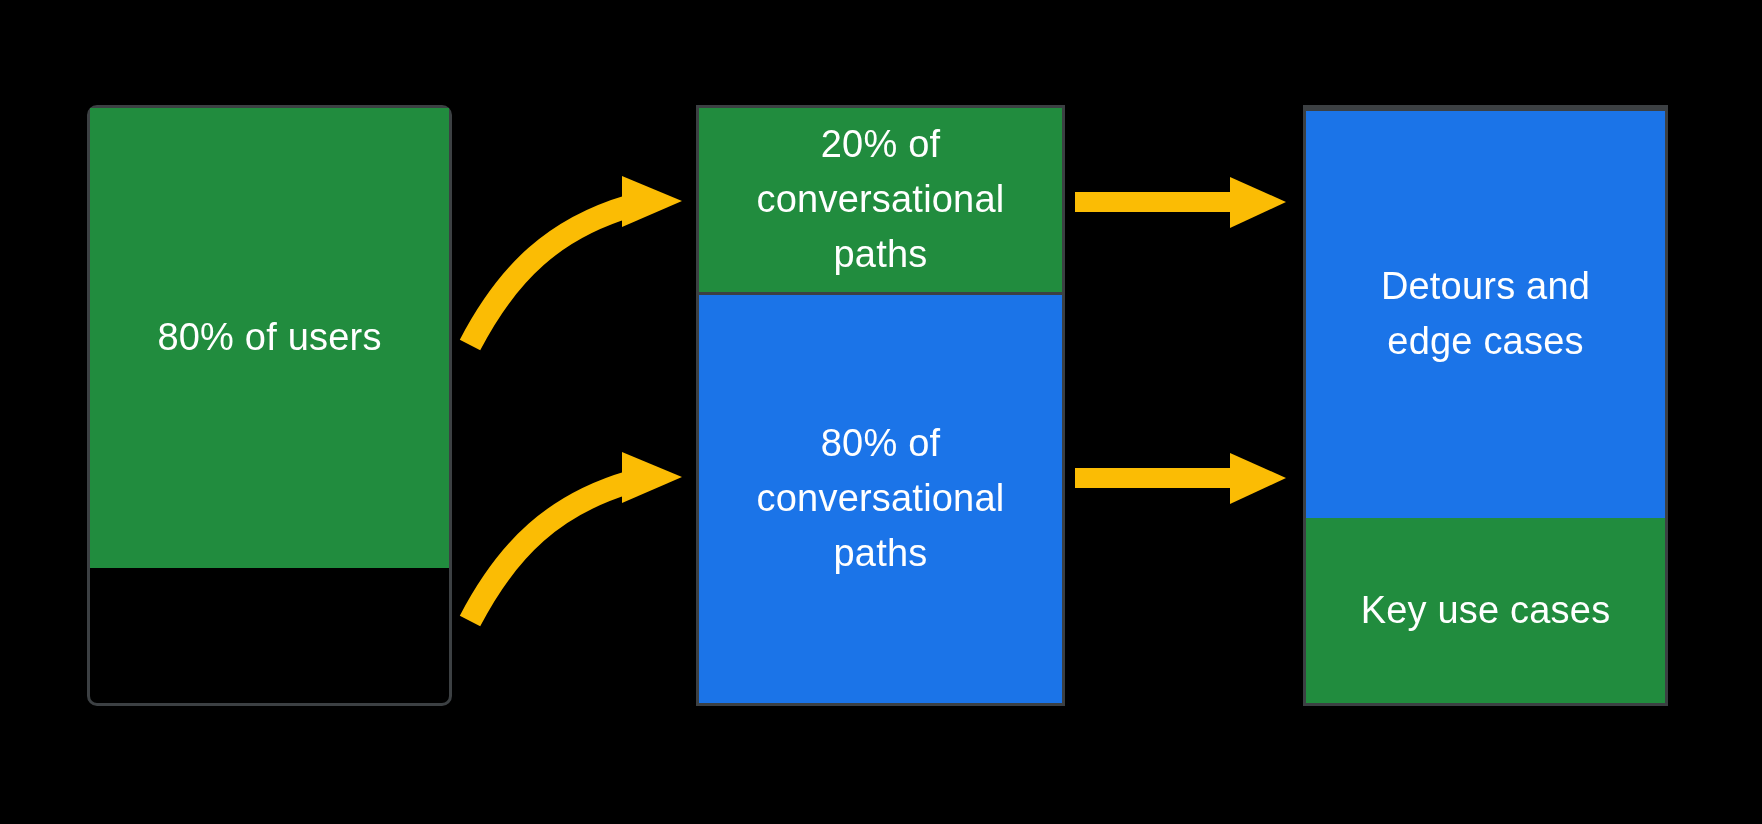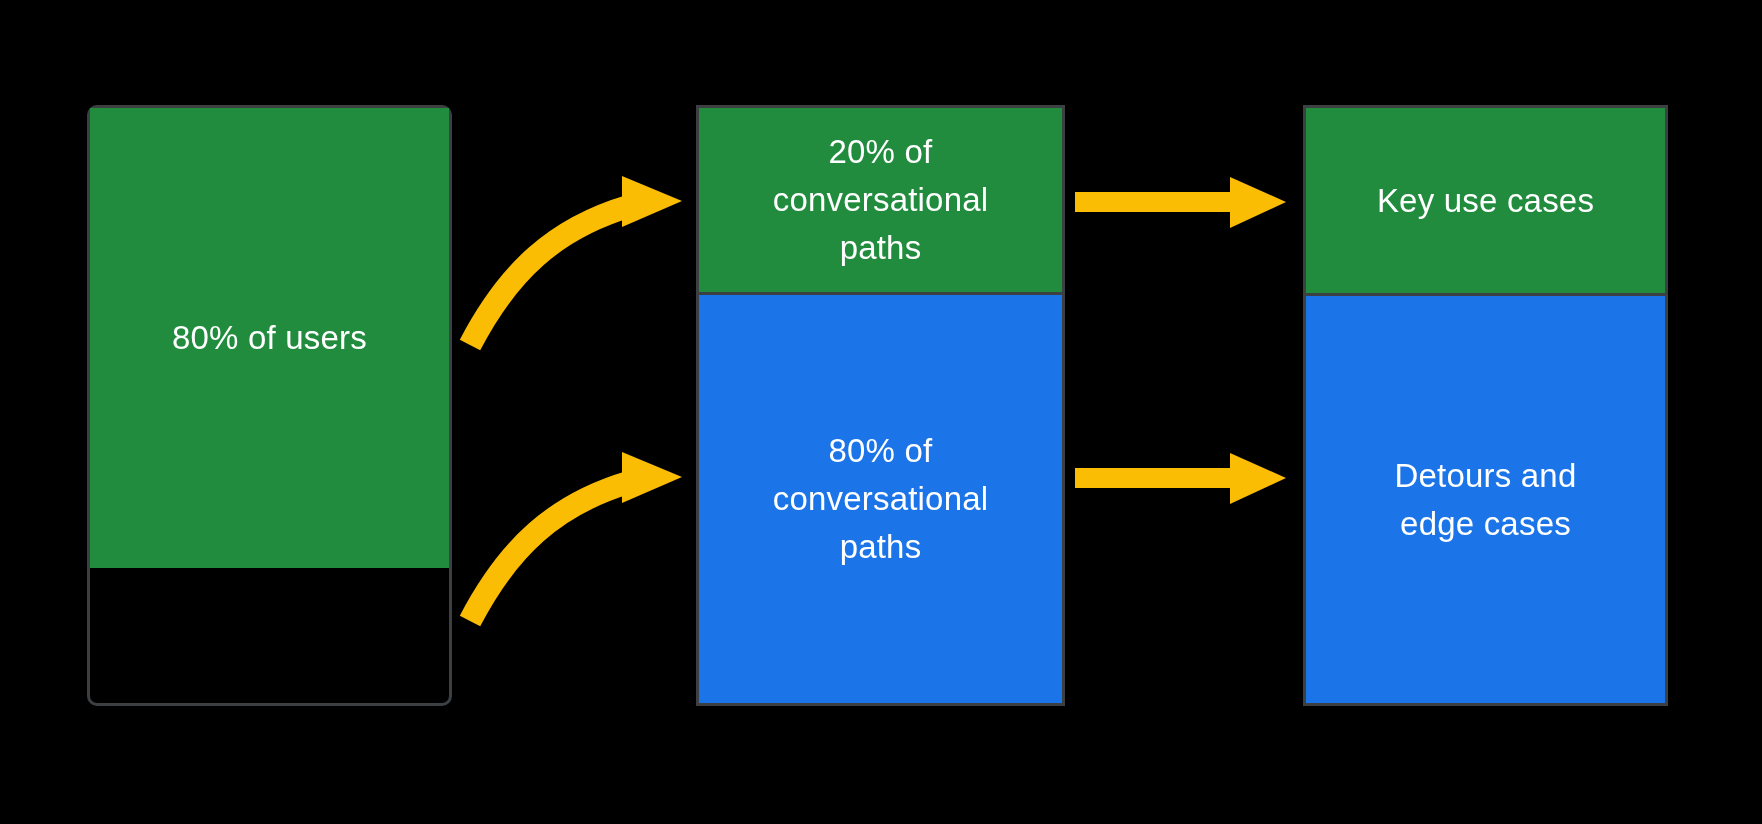--- a/index.html
+++ b/index.html
@@ -33,21 +33,21 @@
   .seg-green { background: var(--green, #218c3e); }
   .seg-blue  { background: var(--blue, #1b74e8); border-top: 3px solid var(--border, #3c4043); }
   #bar-users .seg-green    { height: 77.3%; }
   #bar-users .seg-blue     { height: 22.7%; }
   #bar-paths .seg-green    { height: 30.9%; }
   #bar-paths .seg-blue     { height: 69.1%; }
   #bar-outcomes .seg-green { height: 31.1%; }
   #bar-outcomes .seg-blue  { height: 68.9%; }
   .seg-label {
     color: var(--label_text, #fff);
-    font-size: 33px;
+    font-size: 38px;
     line-height: 1.45;
     text-align: center;
     white-space: pre-line;
     letter-spacing: 0.2px;
   }
   #arrow-layer {
     position: absolute;
     left: 0; top: 0;
     width: 1762px; height: 824px;
     pointer-events: none;
@@ -78,26 +78,26 @@
 paths</span>
     </div>
     <div class="seg seg-blue">
       <span class="seg-label">80% of
 conversational
 paths</span>
     </div>
   </div>
 
   <div class="bar" id="bar-outcomes">
-    <div class="seg seg-green">
-      <span class="seg-label">Key use cases</span>
-    </div>
     <div class="seg seg-blue">
       <span class="seg-label">Detours and
 edge cases</span>
+    </div>
+    <div class="seg seg-green">
+      <span class="seg-label">Key use cases</span>
     </div>
   </div>
 
   <svg id="arrow-layer" viewBox="0 0 1762 824">
     <g>
       <path class="arrow-shaft-curved" d="M 470 345 C 508 272, 555 228, 630 206"></path>
       <polygon class="arrow-head" points="622,176 682,201 622,227"></polygon>
     </g>
     <g>
       <path class="arrow-shaft-curved" d="M 470 621 C 508 548, 555 504, 630 482"></path>

